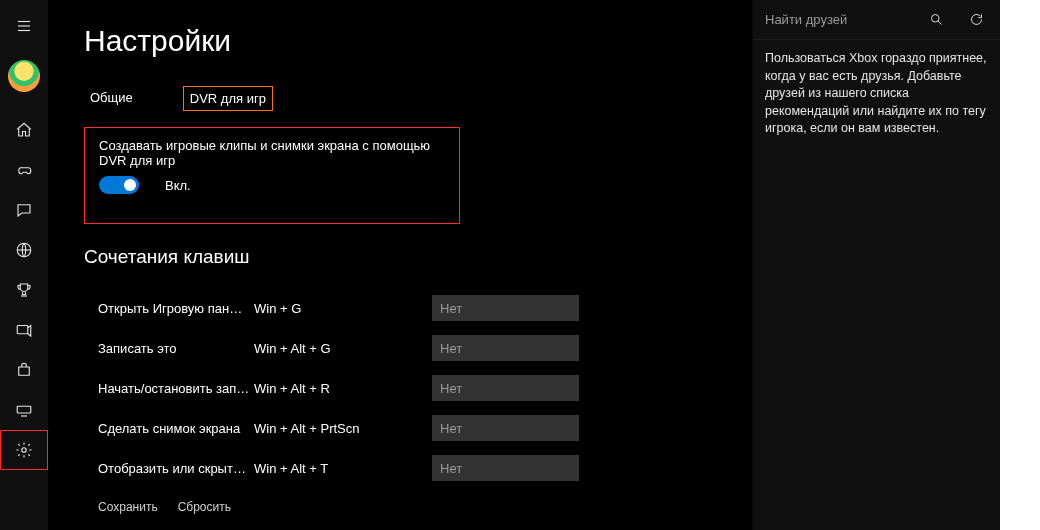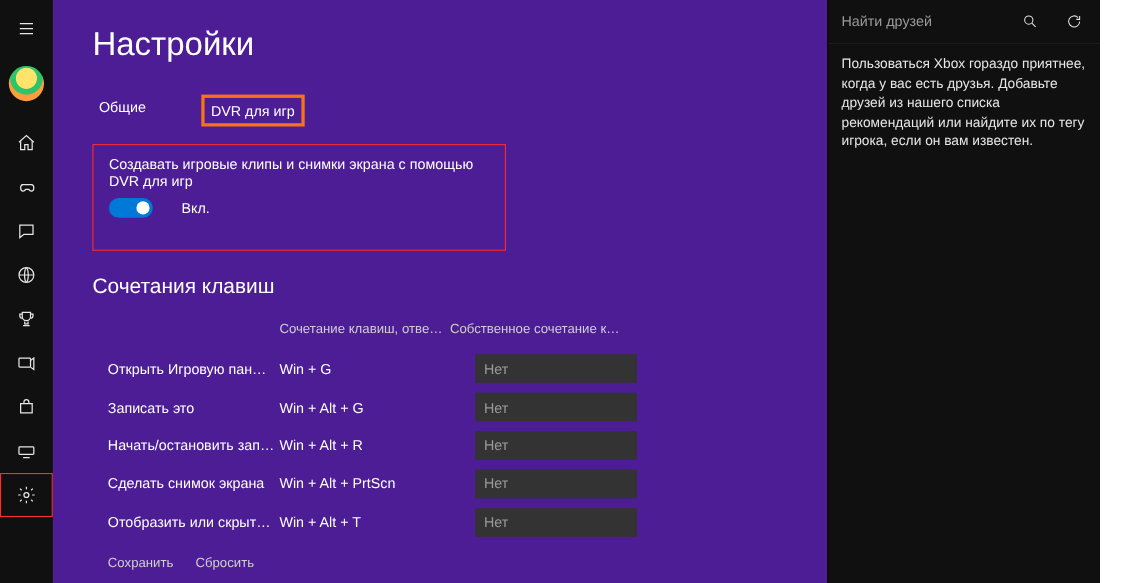--- a/index.html
+++ b/index.html
@@ -7,21 +7,21 @@
   body {
     background: #fff;
     font-family: "Segoe UI", Arial, sans-serif;
     color: #e6e6e6;
     font-size: 13px;
   }
   .app {
     display: flex;
     width: 1000px;
     height: 530px;
-    background: #4c1d95;
+    background: #000000;
   }
   
   .nav {
     width: 48px;
     background: #101010;
     display: flex;
     flex-direction: column;
     align-items: center;
     padding-top: 6px;
     gap: 0;
@@ -59,21 +59,21 @@
     margin-bottom: 28px;
   }
   .tabs {
     display: flex;
     gap: 44px;
     font-size: 13px;
     color: #fff;
     margin-bottom: 16px;
   }
   .tab { padding: 4px 6px; }
-  .tab.active { border: 3px solid #f97316; }
+  .tab.active { border: 1px solid #f97316; }
   .toggle-box {
     border: 1px solid #ff2a2a;
     padding: 10px 14px 29px;
     width: 376px;
     margin-bottom: 22px;
   }
   .toggle-label { color: #fff; font-size: 13px; margin-bottom: 8px; }
   .toggle-row { display: flex; align-items: center; gap: 26px; }
   .switch {
     width: 40px; height: 18px; border-radius: 10px;
@@ -228,25 +228,20 @@
     <div class="toggle-box">
       <div class="toggle-label">Создавать игровые клипы и снимки экрана с помощью DVR для игр</div>
       <div class="toggle-row">
         <div class="switch"></div>
         <div class="switch-state">Вкл.</div>
       </div>
     </div>
 
     <div class="section-title">Сочетания клавиш</div>
 
-    <div class="kb-headers">
-      <div class="col-action"></div>
-      <div class="col-default">Сочетание клавиш, отве…</div>
-      <div class="col-custom">Собственное сочетание к…</div>
-    </div>
 
     <div class="kb-row">
       <div class="kb-action">Открыть Игровую пан…</div>
       <div class="kb-default">Win + G</div>
       <div class="kb-custom">Нет</div>
     </div>
     <div class="kb-row">
       <div class="kb-action">Записать это</div>
       <div class="kb-default">Win + Alt + G</div>
       <div class="kb-custom">Нет</div>

